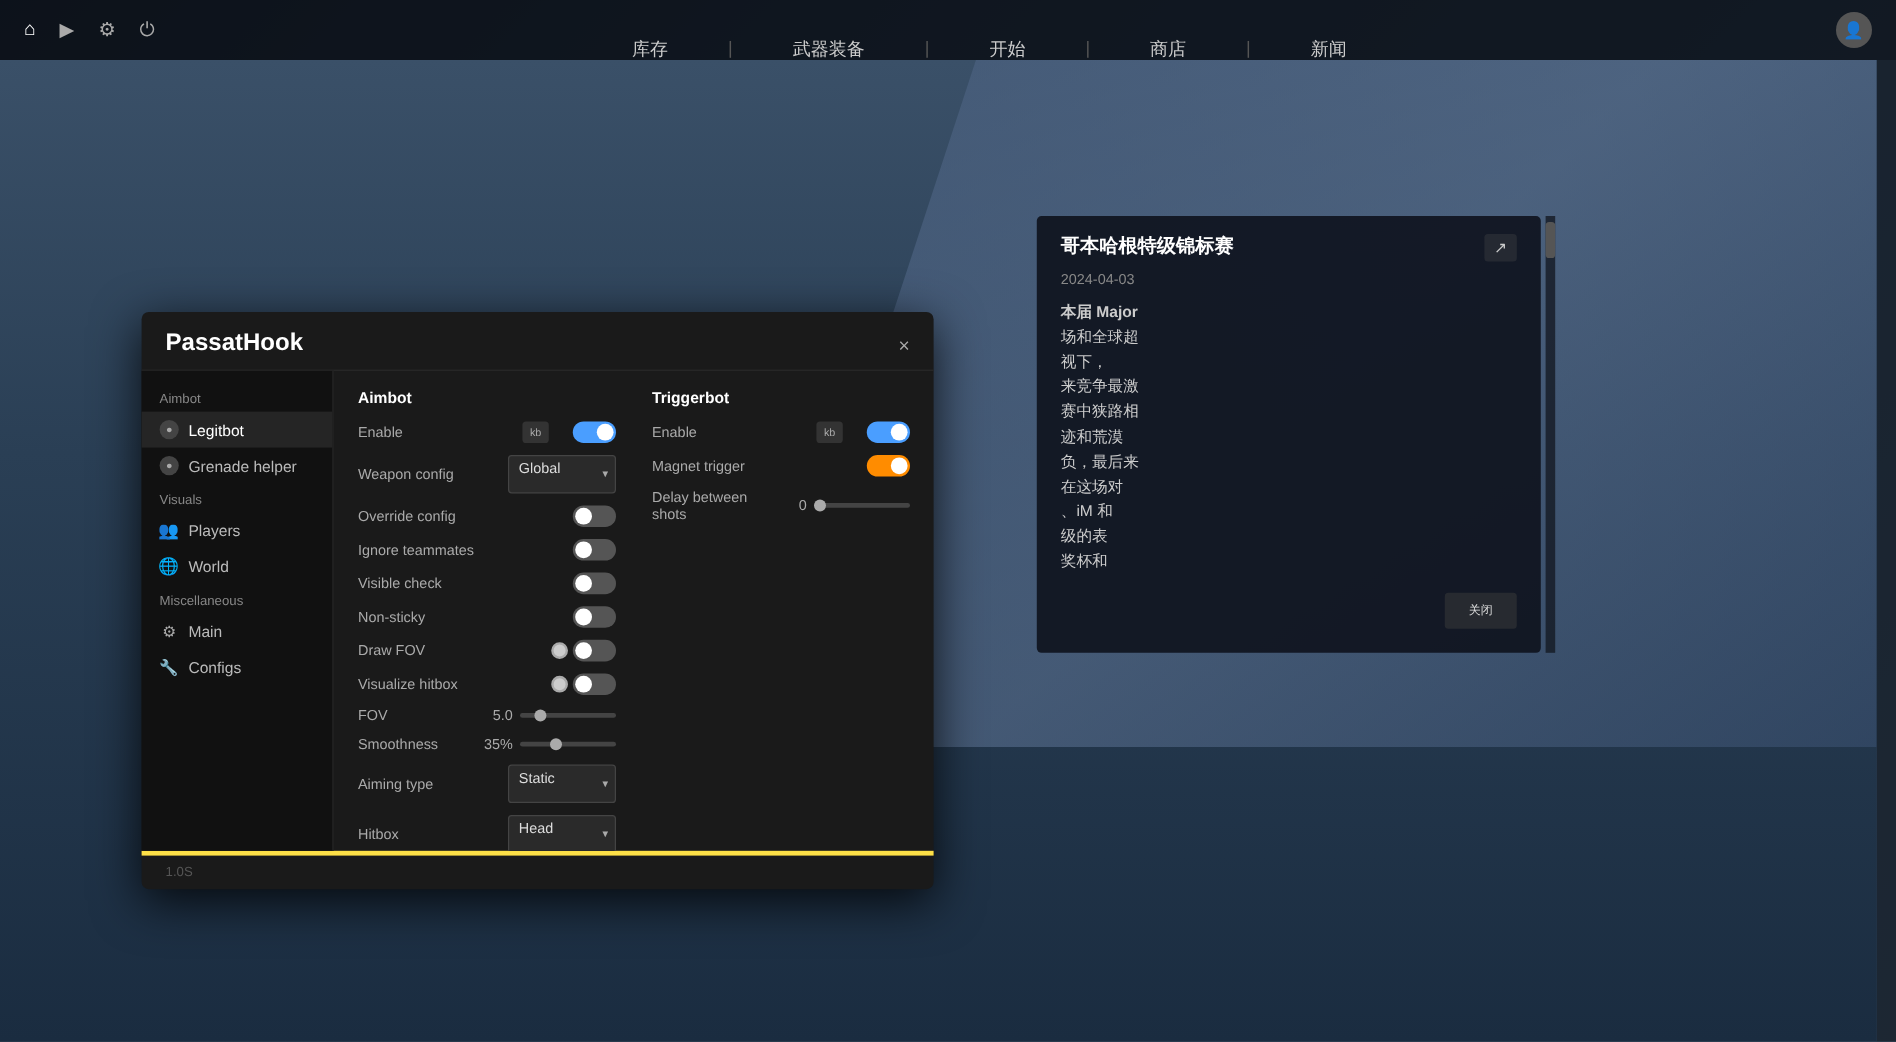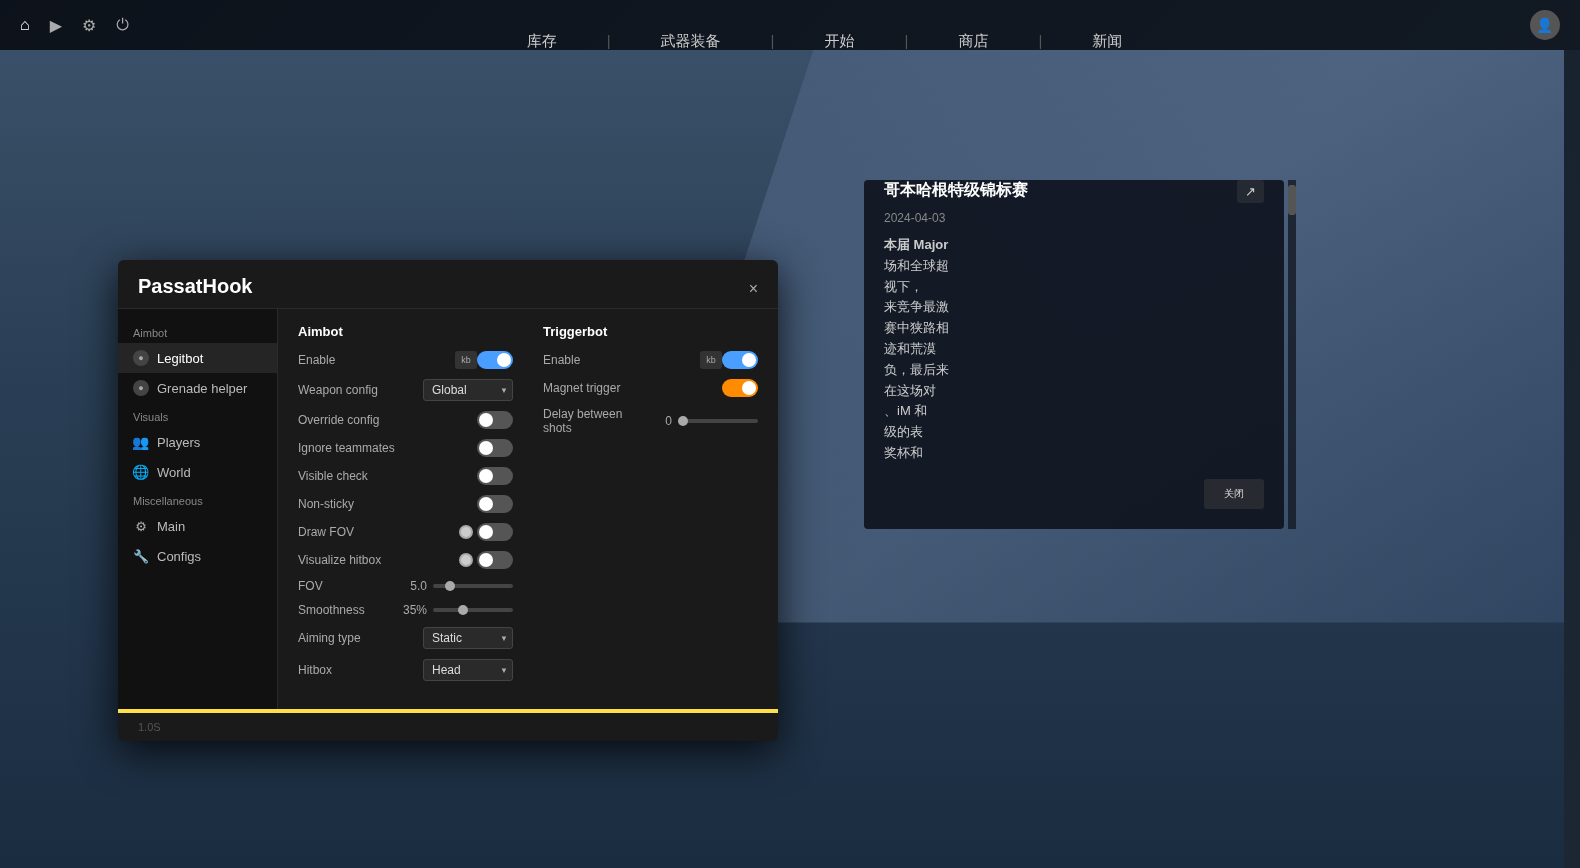--- a/index.html
+++ b/index.html
@@ -176,21 +176,21 @@
 
     
     .news-card {
       position: absolute;
       top: 130px;
       right: 280px;
       width: 420px;
       background: rgba(15,20,30,0.92);
       border-radius: 4px;
       z-index: 30;
-      padding: 0 20px 20px;
+      padding: 15px 20px 20px;
     }
     .news-card-header {
       display: flex;
       justify-content: space-between;
       align-items: flex-start;
       margin-bottom: 8px;
     }
     .news-card-title {
       color: #fff;
       font-size: 16px;
@@ -380,40 +380,40 @@
       border-radius: 50%;
       background: #fff;
       transition: left 0.2s;
     }
     .toggle.off::after { left: 2px; }
     .toggle.on::after { left: 20px; }
     .toggle.on-orange::after { left: 20px; }
     .toggle-with-icon {
       display: flex;
       align-items: flex-start;
-      gap: 0;
+      gap: 20px;
     }
     .toggle-icon-box {
       width: 22px;
       height: 18px;
       background: #333;
       border-radius: 3px;
       display: flex;
       align-items: center;
       justify-content: center;
       font-size: 9px;
       color: #aaa;
     }
     
     .ph-select {
       background: #2a2a2a;
       border: 1px solid #444;
       color: #ddd;
       font-size: 12px;
-      padding: 3px 20px 3px 8px;
+      padding: 3px 20px 13px 8px;
       border-radius: 3px;
       appearance: none;
       cursor: pointer;
       width: 90px;
       position: relative;
     }
     .ph-select-wrap {
       position: relative;
       display: inline-block;
     }

